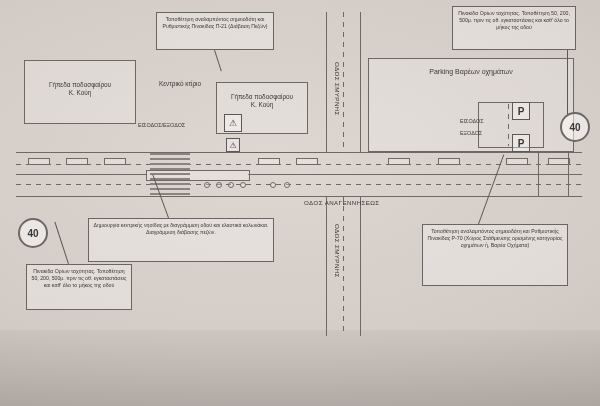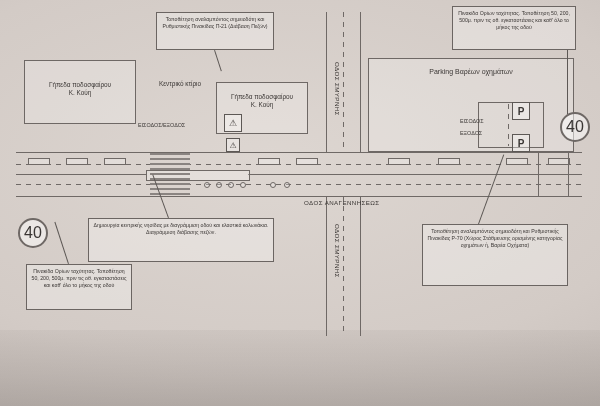--- a/index.html
+++ b/index.html
@@ -24,21 +24,21 @@
   .hline{height:1px;}
   .vline{width:1px;}
   .dash{position:absolute;height:1px;
       background:repeating-linear-gradient(90deg,#6f6966 0 5px,rgba(0,0,0,0) 5px 10px);}
   .dashv{position:absolute;width:1px;
       background:repeating-linear-gradient(180deg,#6f6966 0 5px,rgba(0,0,0,0) 5px 10px);}
   .rdname{position:absolute;color:#3a3634;font-size:6.2px;letter-spacing:0.4px;}
   .vert{writing-mode:vertical-rl;text-orientation:mixed;}
   .sign40{position:absolute;width:26px;height:26px;border-radius:50%;
       border:2.5px solid #6e6865;background:rgba(255,255,255,0.5);
-      color:#3a3634;font-size:16px;font-weight:normal;display:flex;
+      color:#3a3634;font-size:10px;font-weight:bold;display:flex;
       align-items:center;justify-content:center;}
   .sq{position:absolute;box-sizing:border-box;border:1.5px solid #5d5855;
       background:rgba(255,255,255,0.35);display:flex;align-items:center;
       justify-content:center;color:#3a3634;}
   .zebrav{position:absolute;
       background:repeating-linear-gradient(180deg,#8a8481 0 2px,rgba(0,0,0,0) 2px 5px);}
   .island{position:absolute;border:1px solid #6f6966;background:rgba(255,255,255,0.25);}
   .tree{position:absolute;width:4px;height:4px;border-radius:50%;
       border:1px solid #6f6966;background:rgba(255,255,255,0.25);}
   .leader{position:absolute;background:#5d5855;transform-origin:0 0;height:1px;}

